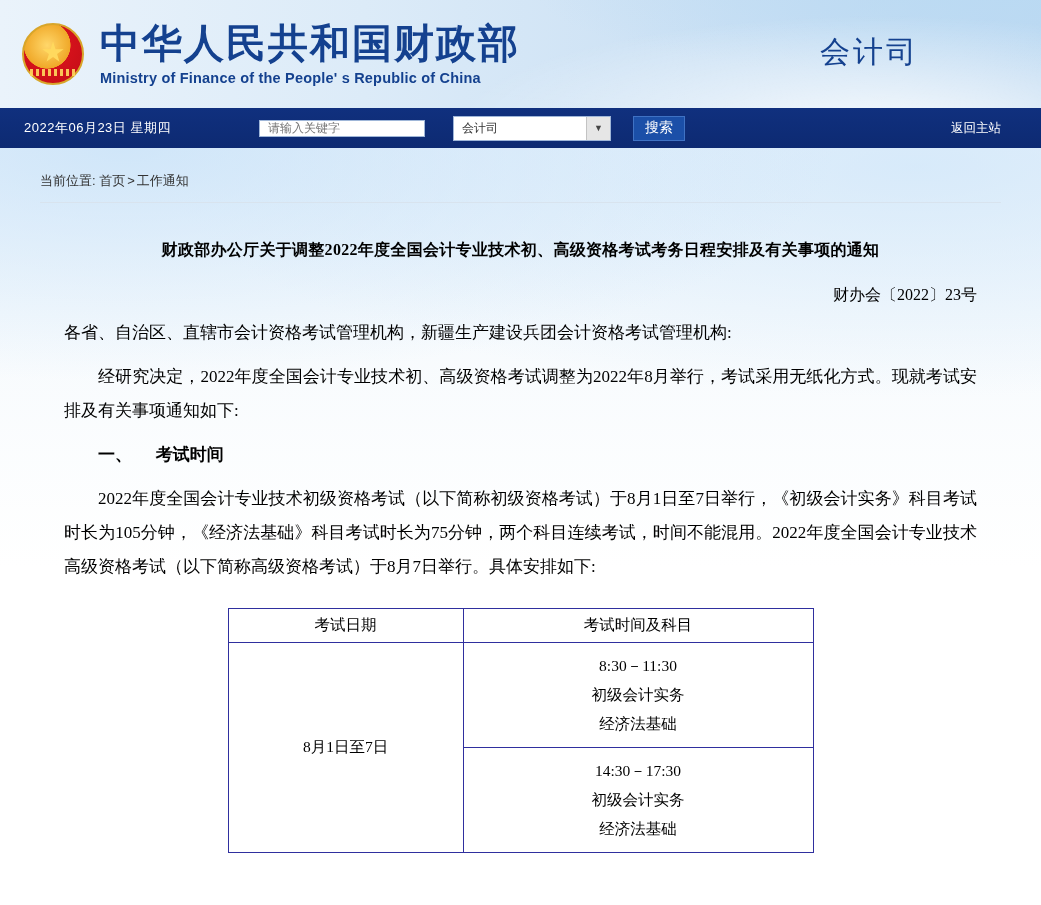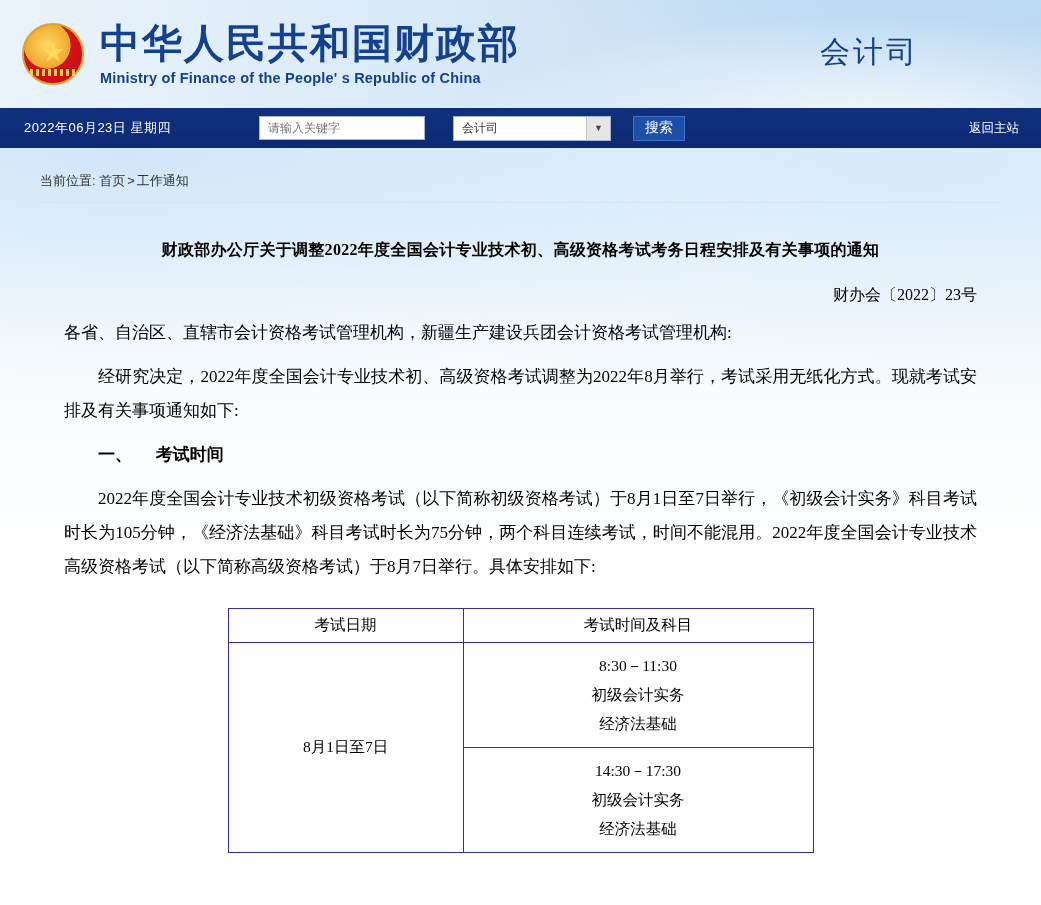--- a/index.html
+++ b/index.html
@@ -107,21 +107,21 @@
     position: relative;
   }
   .nav-date { white-space: nowrap; letter-spacing: .5px; }
   .search-wrap {
     display: flex;
     align-items: center;
     margin-left: 88px;
   }
   .search-input {
     width: 166px;
-    height: 24px;
+    height: 17px;
     border: 1px solid #9fb6d8;
     background: #fff;
     color: #9a9a9a;
     font-size: 12px;
     padding: 5px 8px;
     outline: none;
     font-family: "Liberation Sans", sans-serif;
   }
   .search-select {
     width: 158px;
@@ -157,21 +157,21 @@
     color: #fff;
     font-size: 14px;
     display: flex;
     align-items: center;
     justify-content: center;
     padding: 8px 9px;
     cursor: pointer;
   }
   .nav-right {
     position: absolute;
-    right: 22px;
+    right: 40px;
     font-size: 12.5px;
     color: #fff;
     text-decoration: none;
     text-align: center;
   }
 
   
   .page {
     position: relative;
     background:

